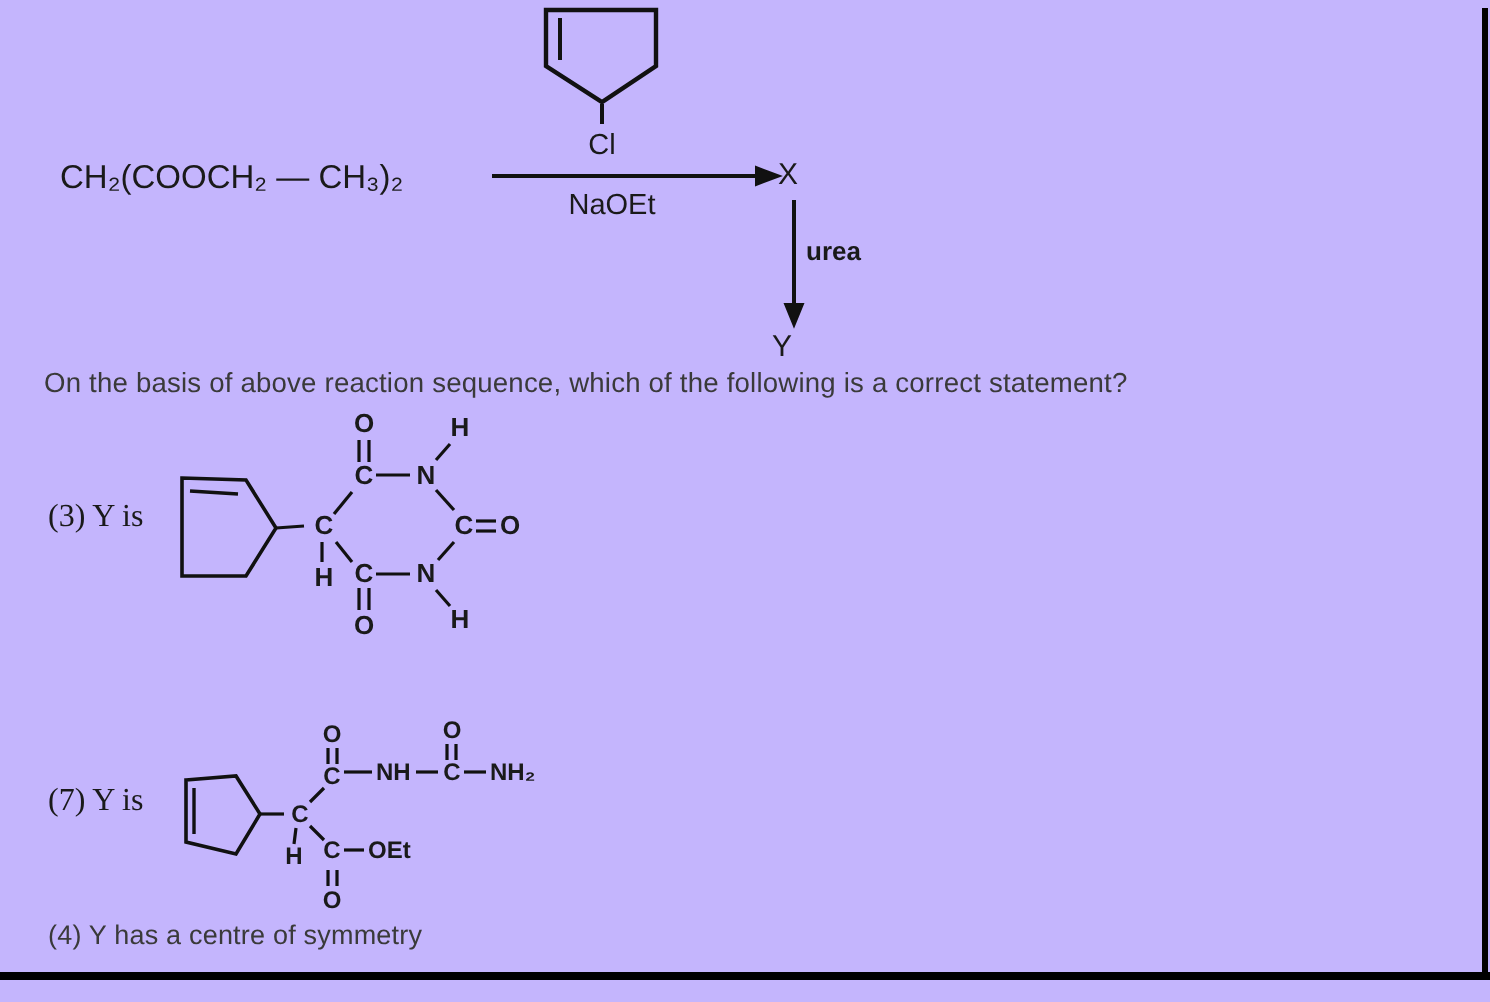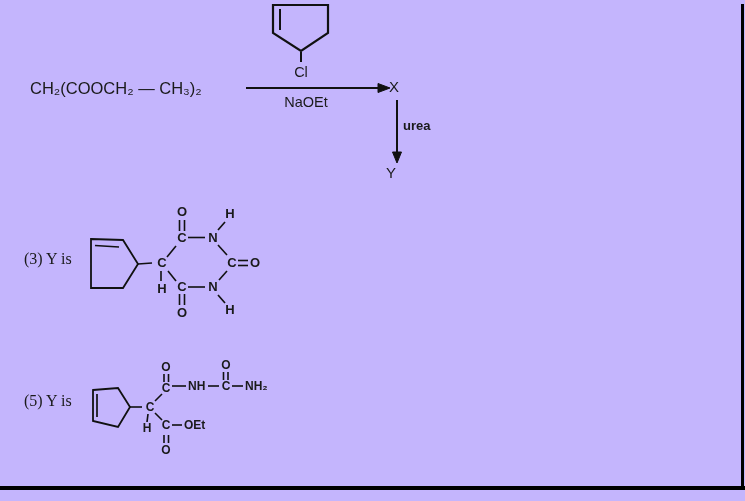--- a/index.html
+++ b/index.html
@@ -42,20 +42,21 @@
 
     <g>
       <line x1="397" y1="100" x2="397" y2="153" stroke-width="2"></line>
       <polygon points="392.5,152 401.5,152 397,163" fill="#111"></polygon>
     </g>
     <text x="403" y="130" class="lbl" font-size="13" font-weight="bold">urea</text>
 
     <text x="391" y="178" text-anchor="middle" class="lbl" font-size="15">Y</text>
   </svg>
 
+  <div class="abs qtext" style="left:22px;top:184px;">On the basis of above reaction sequence, which of the following is a correct statement?</div>
 
   <div class="abs opt-serif" style="left:24px;top:250px;">(3) Y is</div>
 
   <svg class="abs" style="left:85px;top:203px;" width="200" height="122" viewBox="0 0 200 122">
 
     <g>
       <polygon points="6,36 38,37 53,61 38,85 6,85" fill="none" stroke-width="1.8"></polygon>
       <line x1="10" y1="42.5" x2="34" y2="44" stroke-width="1.7"></line>
       <line x1="53" y1="61" x2="67" y2="60" stroke-width="1.6"></line>
     </g>
@@ -91,21 +92,21 @@
       <text x="97" y="88" text-anchor="middle" class="atom" font-size="13">C</text>
       <line x1="94.5" y1="91" x2="94.5" y2="102" stroke-width="1.6"></line>
       <line x1="99.5" y1="91" x2="99.5" y2="102" stroke-width="1.6"></line>
       <text x="97" y="114" text-anchor="middle" class="atom" font-size="13">O</text>
 
       <line x1="91" y1="78" x2="83" y2="68" stroke-width="1.6"></line>
     </g>
   </svg>
 
 
-  <div class="abs opt-serif" style="left:24px;top:392px;">(5) Y is</div>
+  <div class="abs opt-serif" style="left:24px;top:392px;">(7) Y is</div>
 
   <svg class="abs" style="left:85px;top:358px;" width="205" height="100" viewBox="0 0 205 100">
 
     <g>
       <polygon points="8,32 33,30 45,49 33,69 8,63" fill="none" stroke-width="1.8"></polygon>
       <line x1="12" y1="36" x2="12" y2="59" stroke-width="1.7"></line>
       <line x1="45" y1="49" x2="57" y2="49" stroke-width="1.6"></line>
     </g>
     <g>
       <text x="65" y="53" text-anchor="middle" class="atom" font-size="12">C</text>
@@ -131,17 +132,18 @@
       <line x1="70" y1="55" x2="77" y2="62" stroke-width="1.6"></line>
       <text x="81" y="71" text-anchor="middle" class="atom" font-size="12">C</text>
       <line x1="87" y1="67" x2="97" y2="67" stroke-width="1.6"></line>
       <text x="99" y="71" class="atom" font-size="12">OEt</text>
       <line x1="79" y1="77" x2="79" y2="85" stroke-width="1.6"></line>
       <line x1="83.5" y1="77" x2="83.5" y2="85" stroke-width="1.6"></line>
       <text x="81" y="96" text-anchor="middle" class="atom" font-size="12">O</text>
     </g>
   </svg>
 
+  <div class="abs opt-sans" style="left:24px;top:460px;">(4) Y has a centre of symmetry</div>
 
   <div class="abs border-right" style="left:741px;top:4px;width:3px;height:486px;"></div>
   <div class="abs border-bottom" style="left:0px;top:486px;width:745px;height:4px;"></div>
 
 </div>
 
 </body></html>

